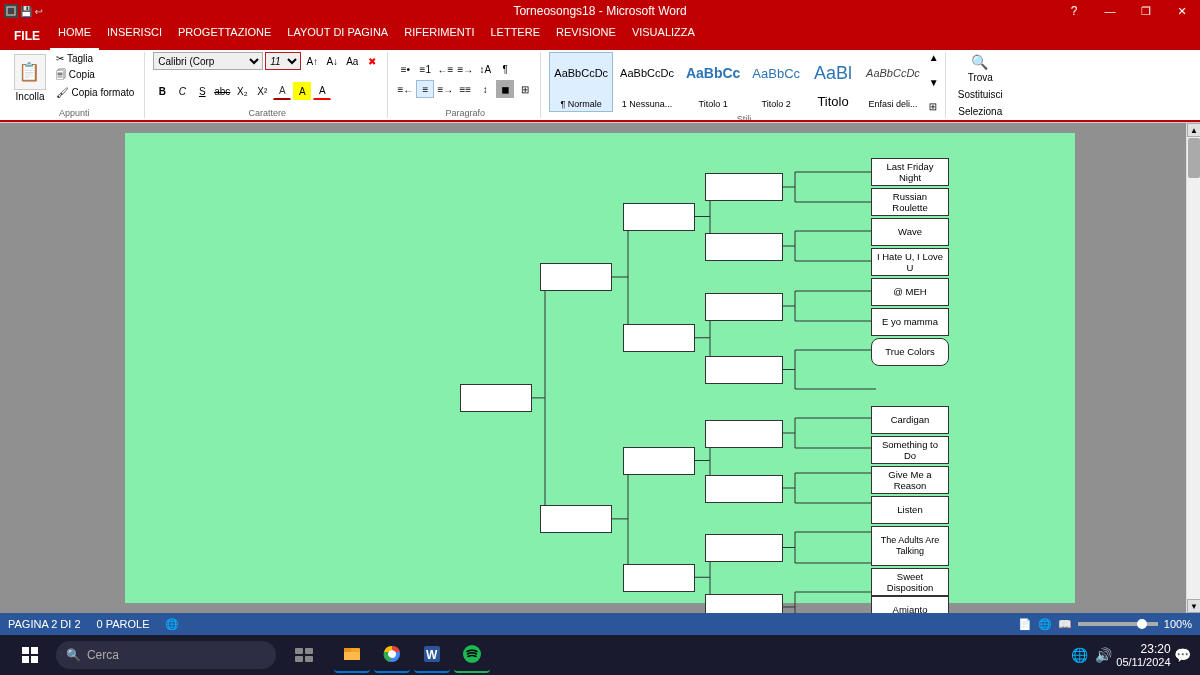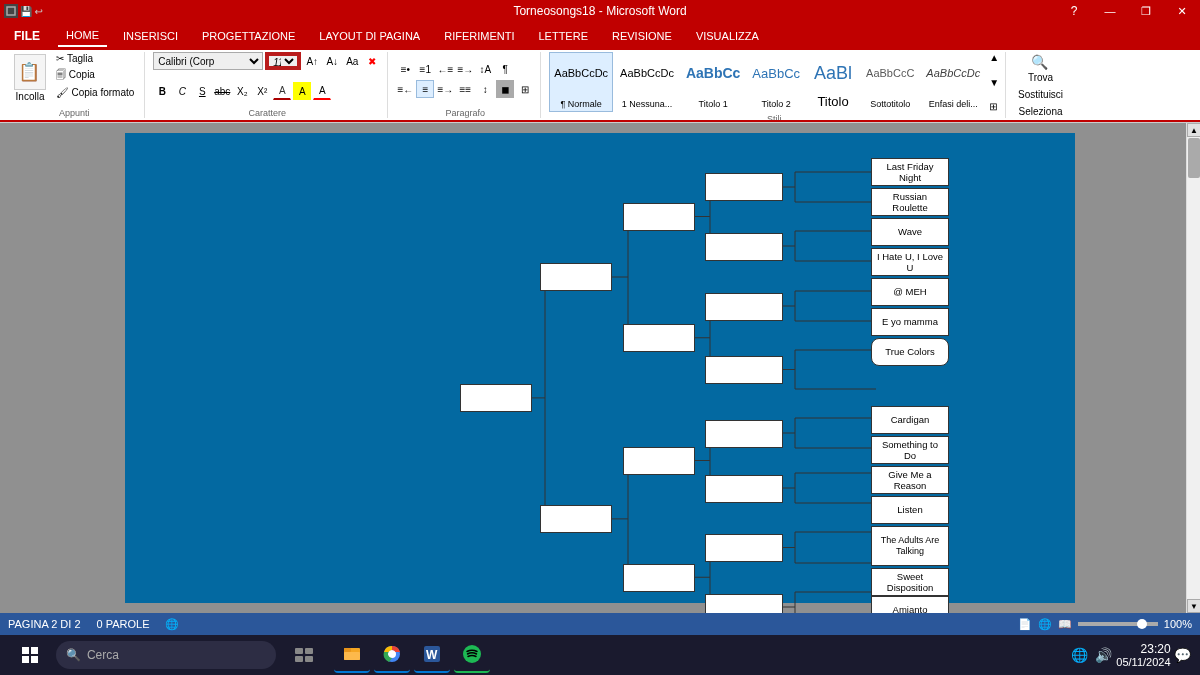--- a/index.html
+++ b/index.html
@@ -30,23 +30,21 @@
       font-size: 11px;
       color: white;
       cursor: pointer;
     }
 
     
     #menubar {
       height: 28px;
       background: #c00000;
       display: flex;
-      align-items: center;
       padding: 0 4px;
-      gap: 8px;
     }
     .menu-file {
       background: #c00000;
       color: white;
       padding: 2px 10px;
       font-size: 12px;
       font-weight: bold;
       cursor: pointer;
       border: none;
     }
@@ -135,21 +133,21 @@
     .font-combo {
       width: 110px;
       height: 18px;
       font-size: 10px;
       border: 1px solid #aaa;
     }
     .size-combo {
       width: 36px;
       height: 18px;
       font-size: 10px;
-      border: 4px solid #b91c1c;
+      border: 1px solid #b91c1c;
       font-style: italic;
     }
     .font-btn {
       width: 18px;
       height: 18px;
       font-size: 10px;
       border: 1px solid transparent;
       background: transparent;
       cursor: pointer;
       display: flex;
@@ -205,21 +203,21 @@
     #doc-area {
       background: #909090;
       height: 490px;
       overflow-y: scroll;
       display: flex;
       justify-content: center;
       padding: 10px;
       position: relative;
     }
     #doc-page {
-      background: #0369a1;
+      background: #86efac;
       width: 950px;
       min-height: 460px;
       padding: 20px 30px;
       position: relative;
     }
 
     
     .bracket-container {
       position: relative;
       width: 100%;
@@ -493,24 +491,20 @@
         </div>
         <div class="style-item">
           <div class="style-preview" style="font-size:13px;color:#2e74b5;">AaBbCc</div>
           <span style="font-size:9px;">Titolo 2</span>
         </div>
         <div class="style-item">
           <div class="style-preview" style="font-size:18px;color:#2e74b5;">AaBl</div>
           <span style="font-size:13px;">Titolo</span>
         </div>
         <div class="style-item">
-          <div class="style-preview" style="font-size:11px;color:#595959;">AaBbCcC</div>
-          <span style="font-size:9px;">Sottotitolo</span>
-        </div>
-        <div class="style-item">
           <div class="style-preview" style="font-size:11px;color:#404040;font-style:italic;">AaBbCcDc</div>
           <span style="font-size:9px;">Enfasi deli...</span>
         </div>
         <div style="display:flex;flex-direction:column;justify-content:space-between;height:60px;margin-left:2px;">
           <span style="font-size:10px;cursor:pointer;">▲</span>
           <span style="font-size:10px;cursor:pointer;">▼</span>
           <span style="font-size:10px;cursor:pointer;">⊞</span>
         </div>
       </div>
       <span class="ribbon-group-label">Stili</span>

